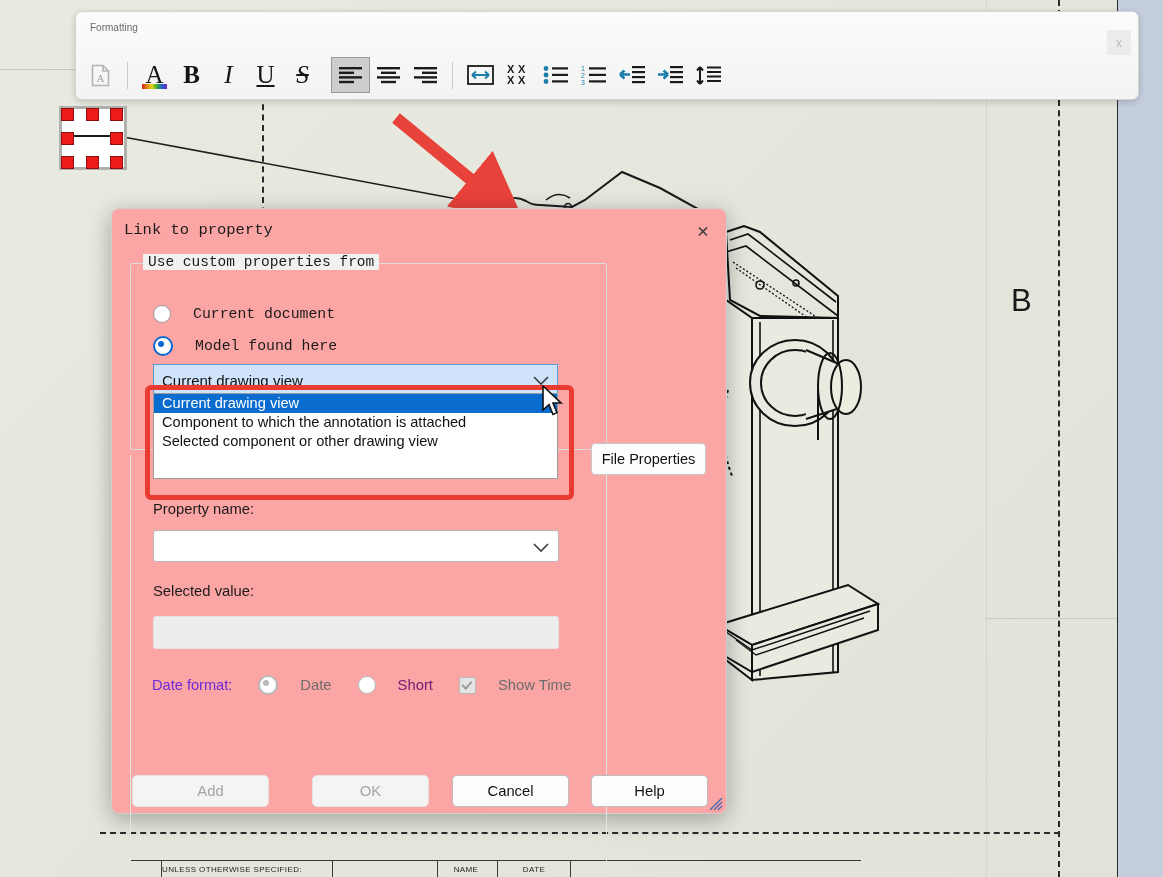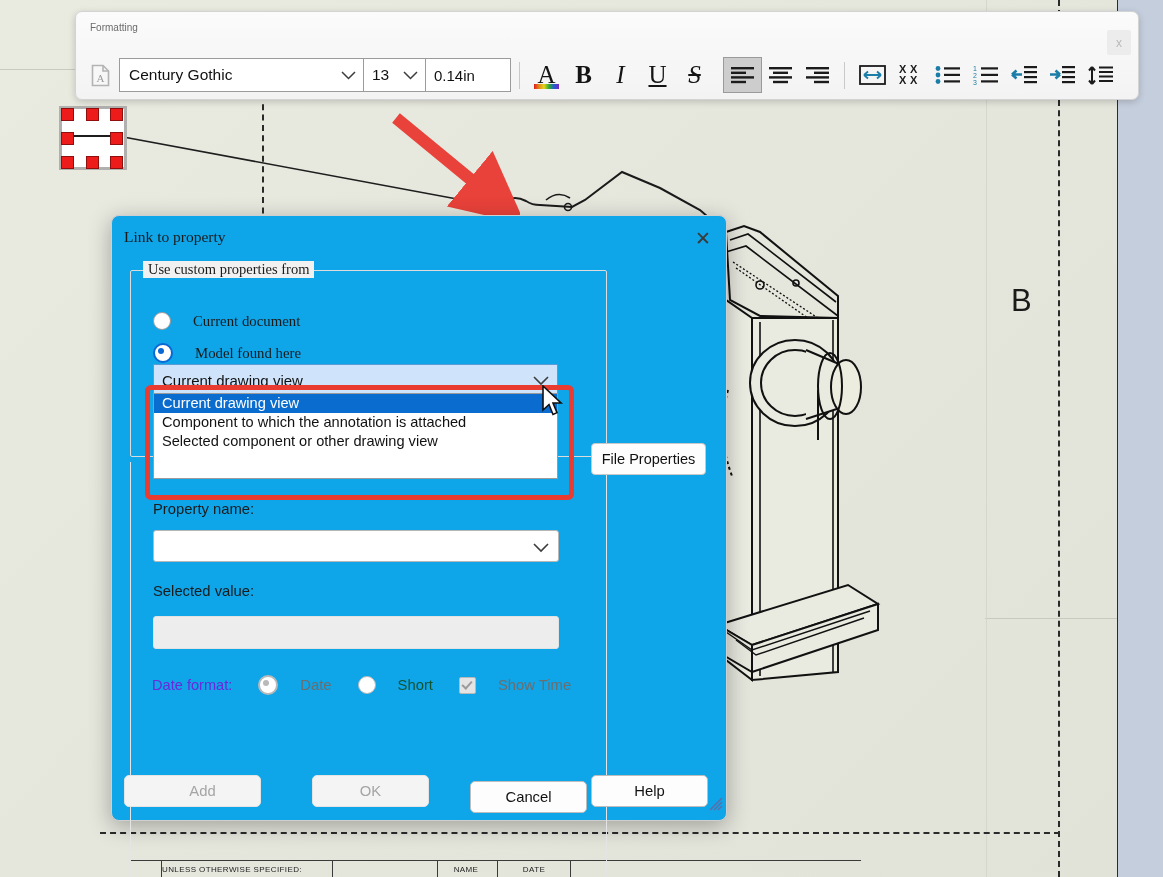--- a/index.html
+++ b/index.html
@@ -100,24 +100,24 @@
 
   .tb-btn{
     width:37px;height:34px;display:flex;align-items:center;justify-content:center;
     font-size:25px;color:#141414;font-family:"Liberation Serif",serif;
   }
   .tb-btn.active{background:#cdcdcd;border:1px solid #9a9a9a;}
   .tb-btn-sm{width:38px;height:34px;display:flex;align-items:center;justify-content:center;}
 
   
   #link-dialog{
-    position:absolute;left:111px;top:215px;width:614px;height:604px;
-    background:#0ea5e9;border:1px solid #cfcfcf;border-radius:8px;
+    position:absolute;left:111px;top:208px;width:614px;height:604px;
+    background:#fca5a5;border:1px solid #cfcfcf;border-radius:8px;
     box-shadow:0 5px 22px rgba(0,0,0,.30);
-    font-family:Liberation Serif, serif;
+    font-family:Liberation Mono, monospace;
   }
   #dialog-titlebar{position:absolute;left:0;top:0;width:100%;height:42px;}
   #dialog-title{position:absolute;left:12px;top:12px;font-size:15.5px;color:#1b1b1b;}
   #dialog-close{
     position:absolute;right:8px;top:8px;width:30px;height:28px;
     display:flex;align-items:center;justify-content:center;
     font-size:19px;color:#3a3a3a;
   }
 
   #group-box{
@@ -320,41 +320,20 @@
   <div id="toolbar-row">
 
     <span class="tb-icon-page">
       <svg width="19" height="23" viewBox="0 0 19 23">
         <path d="M1.5,1.5 H12 L17.5,7 V21.5 H1.5 Z" fill="#f7f7f7" stroke="#b3b3b3" stroke-width="1.6"></path>
         <path d="M12,1.5 V7 H17.5" fill="none" stroke="#b3b3b3" stroke-width="1.6"></path>
         <text x="9.5" y="18" font-family="Liberation Serif, serif" font-size="11" fill="#9c9c9c" text-anchor="middle">A</text>
       </svg>
     </span>
 
-    <div class="combo-group">
-      <div class="combo-font">
-        <span class="cv">Century Gothic</span>
-        <span class="chev">
-          <svg width="15" height="9">
-              <polyline points="1,1 7.5,7.5 14,1" fill="none" stroke="#3c3c3c" stroke-width="1.5"></polyline>
-            </svg>
-        </span>
-      </div>
-      <div class="combo-size">
-        <span class="cv">13</span>
-        <span class="chev">
-          <svg width="15" height="9">
-              <polyline points="1,1 7.5,7.5 14,1" fill="none" stroke="#3c3c3c" stroke-width="1.5"></polyline>
-            </svg>
-        </span>
-      </div>
-      <div class="combo-sp">
-        <span class="cv">0.14in</span>
-      </div>
-    </div>
 
     <div class="tb-sep"></div>
 
     <div class="tb-btn" style="position:relative;">
       <span style="font-family:'Liberation Serif',serif;font-size:25px;">A</span>
       <span style="position:absolute;left:6px;bottom:3px;width:25px;height:5px;
                    background:linear-gradient(90deg,#e01b1b 0%,#e08a16 20%,#e5d31b 40%,#2faa2f 60%,#1f5fd0 80%,#7a21c7 100%);"></span>
     </div>
     <div class="tb-btn" style="font-weight:700;">B</div>
     <div class="tb-btn" style="font-style:italic;">I</div>
@@ -530,32 +509,32 @@
 <div id="eval-box"></div>
 
 <div id="date-format-row">
   <span id="date-format-label">Date format:</span>
   <span class="radio-row">
     <span class="radio dis checked"></span>
     <span class="radio-lbl dis" style="color:#6d6d6d;">Date</span>
   </span>
   <span class="radio-row">
     <span class="radio dis"></span>
-    <span class="radio-lbl dis" style="color:#14532d;">Short</span>
+    <span class="radio-lbl dis" style="color:#701a75;">Short</span>
   </span>
   <span class="radio-row">
     <span class="chk checked"></span>
     <span class="radio-lbl" style="color:#6d6d6d;">Show Time</span>
   </span>
 </div>
 
 <div id="dialog-buttons">
-  <div class="dlg-btn disabled" style="left:124px;width:115px;top:0;padding-left:20px;">Add</div>
+  <div class="dlg-btn disabled" style="left:132px;width:115px;top:0;padding-left:20px;">Add</div>
   <div class="dlg-btn disabled" style="left:312px;width:115px;top:0;">OK</div>
-  <div class="dlg-btn enabled" style="left:452px;width:115px;top:6px;margin-left:18px;">Cancel</div>
+  <div class="dlg-btn enabled" style="left:452px;width:115px;top:0;">Cancel</div>
   <div class="dlg-btn enabled" style="left:591px;width:115px;top:0;">Help</div>
 </div>
 
 <svg id="resize-grip" width="16" height="16" style="position:absolute;left:708px;top:796px;">
   <g stroke="#5a6ea8" stroke-width="1.6">
     <line x1="2" y1="14" x2="14" y2="2"></line>
       <line x1="6" y1="14" x2="14" y2="6"></line>
       <line x1="10" y1="14" x2="14" y2="10"></line>
   </g>
 </svg>

